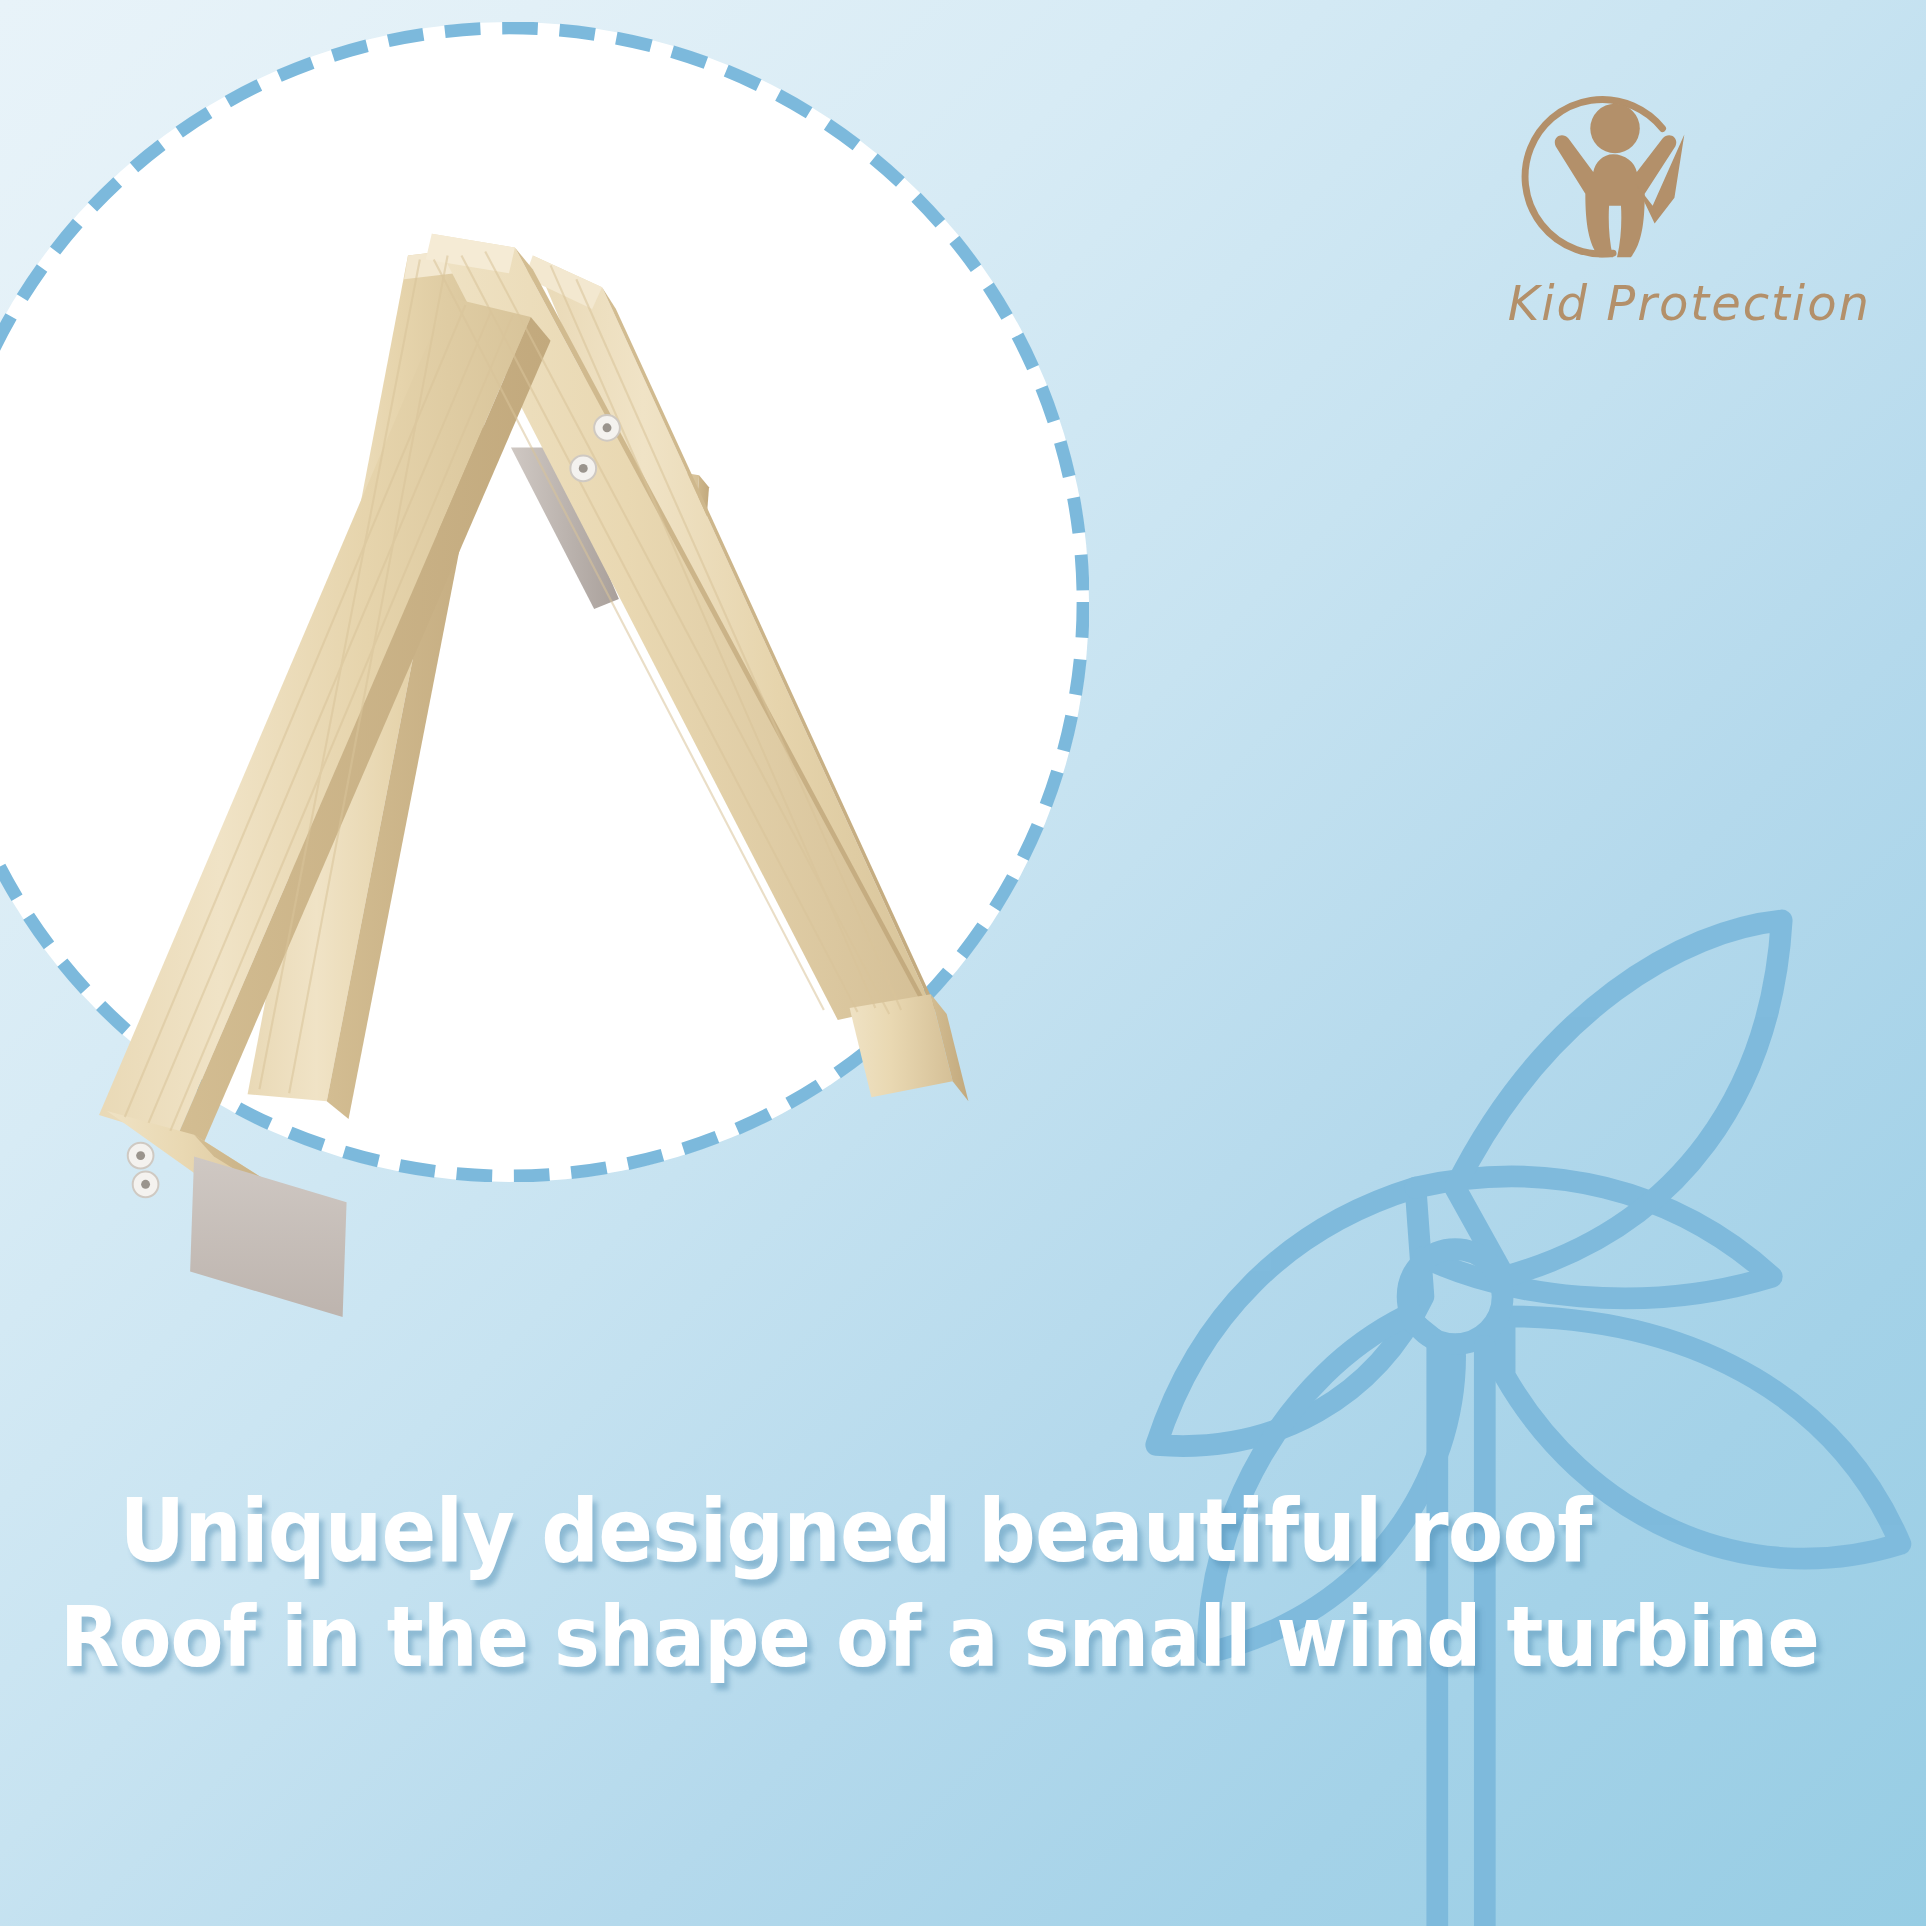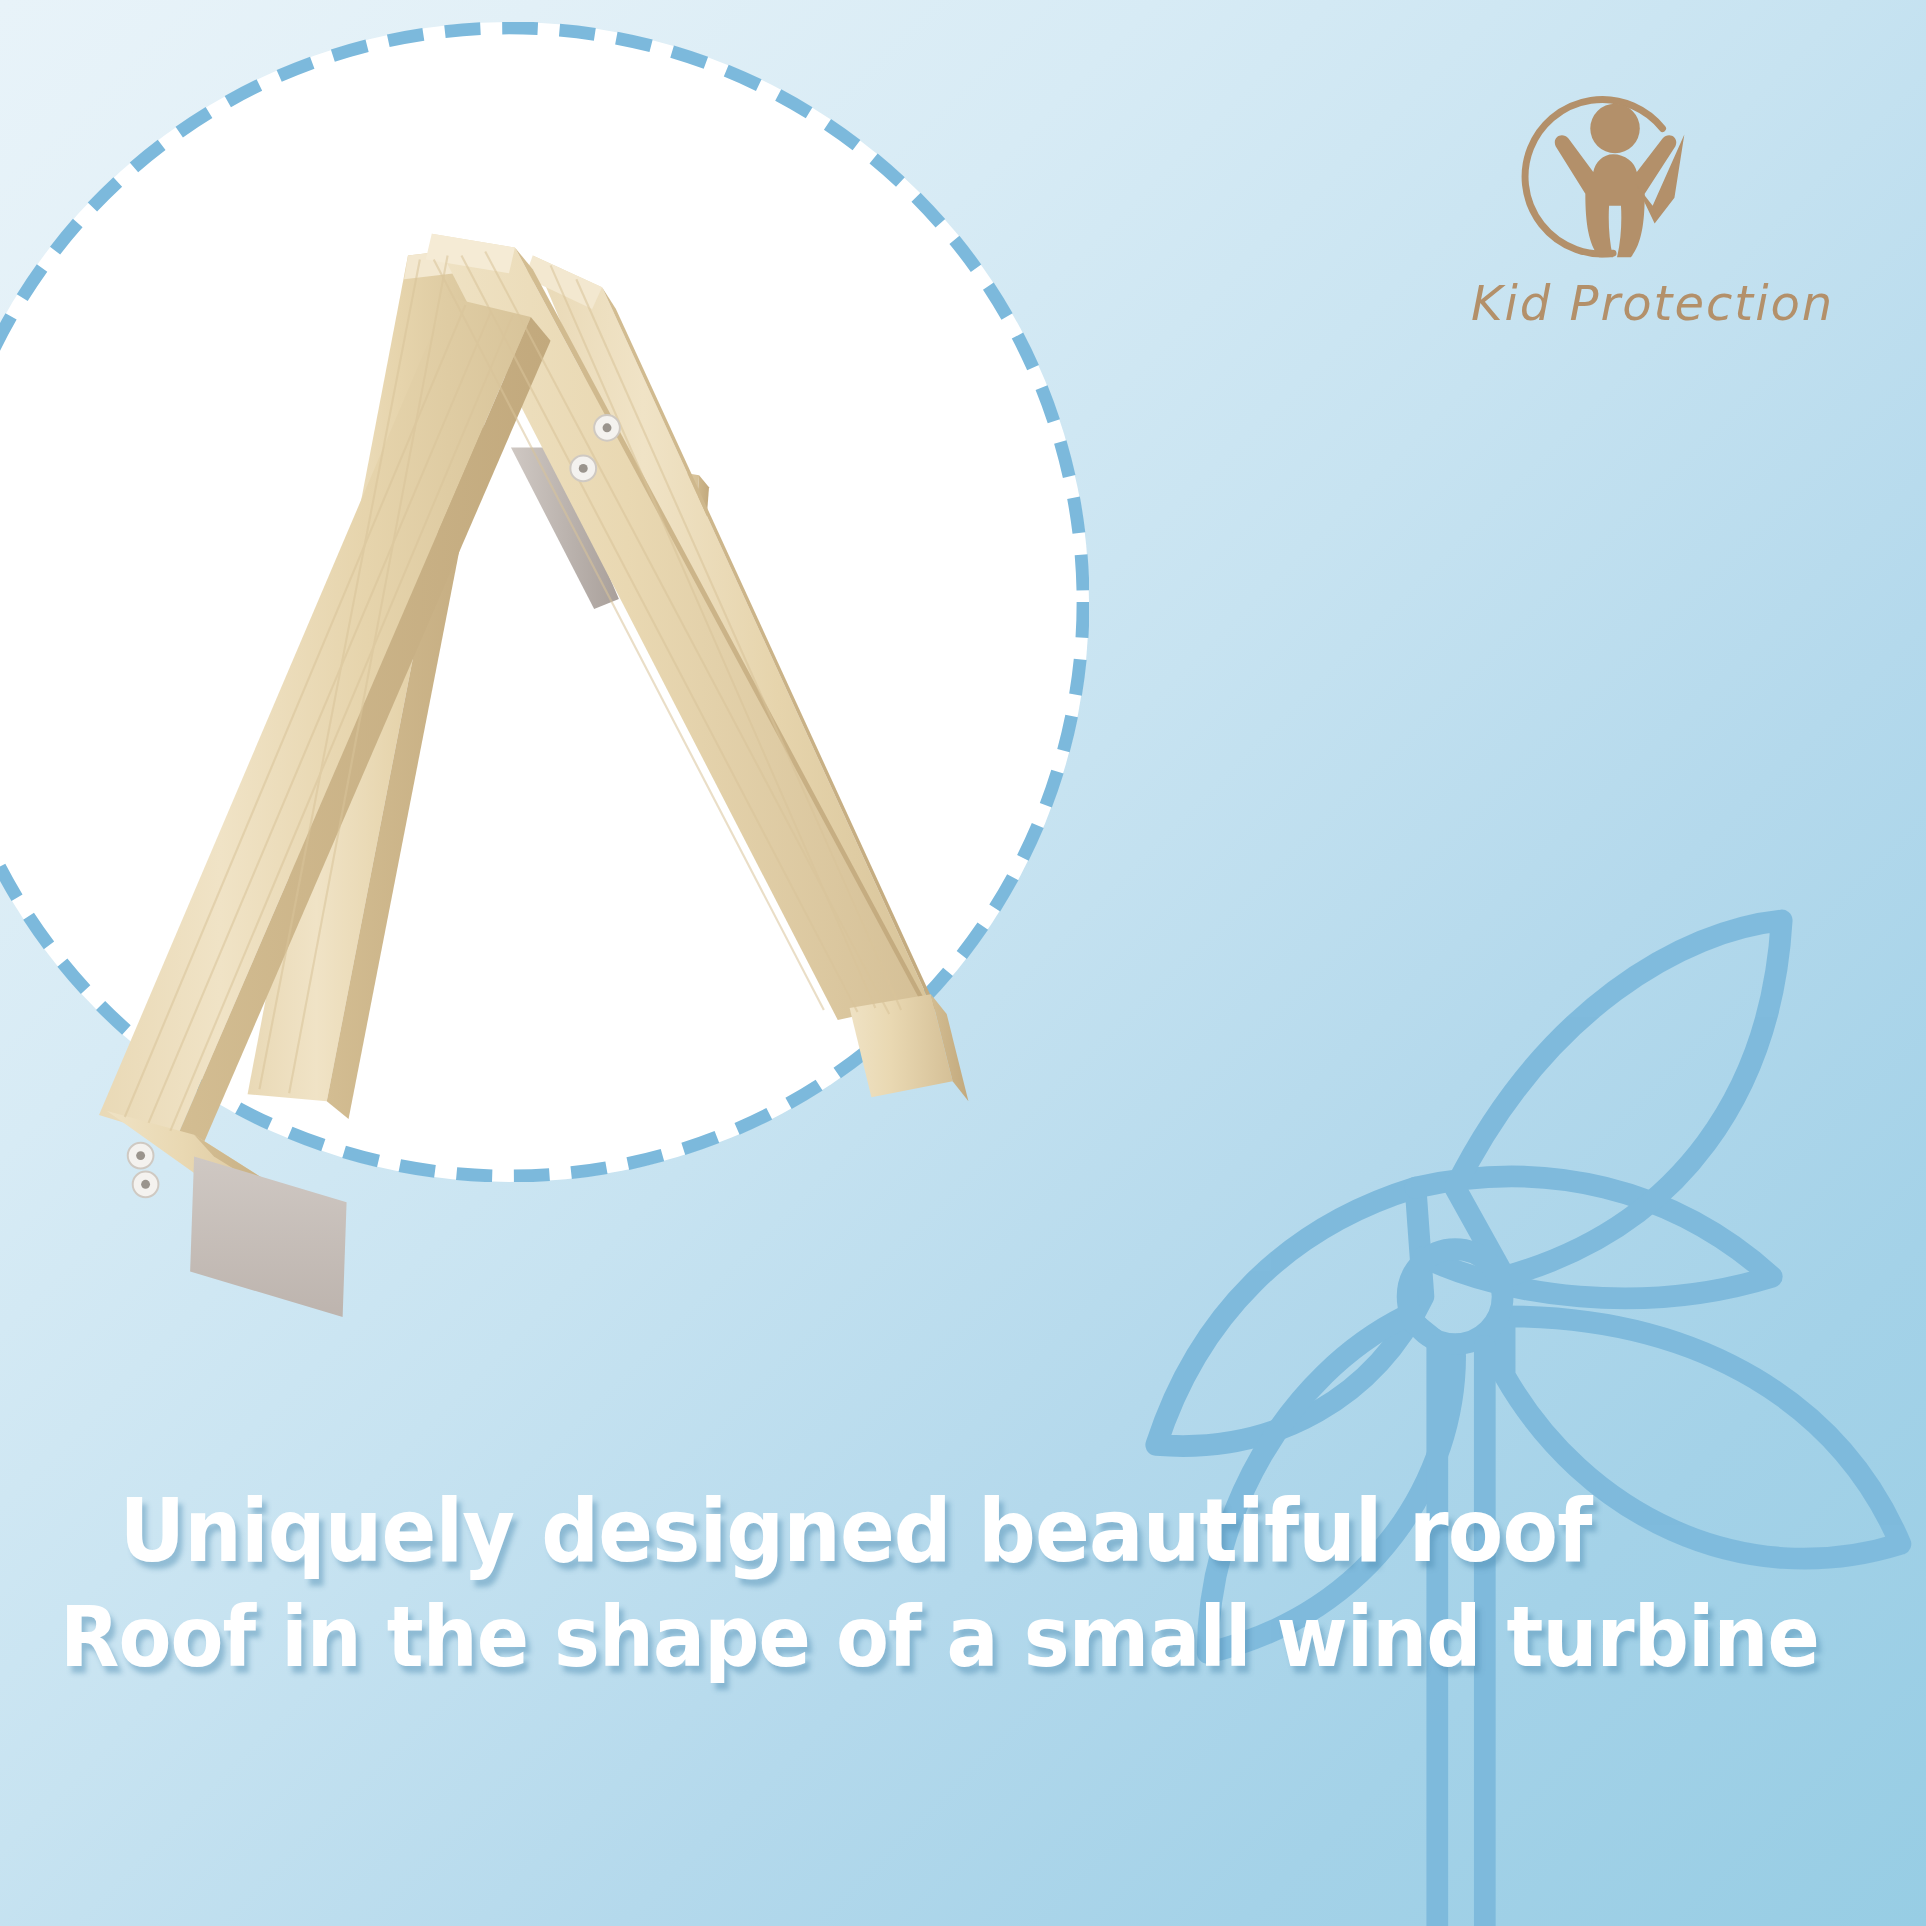--- a/index.html
+++ b/index.html
@@ -57,22 +57,22 @@
   }
 
   
   #badge {
     position:absolute;
     left:1455px; top:77px;
     width:416px; height:297px;
   }
   #badge-mark { position:absolute; left:59px; top:0; width:208px; height:198px; }
   #badge-text {
-    position:absolute; left:16px; top:198px; width:416px;
-    text-align:left;
+    position:absolute; left:0; top:198px; width:416px;
+    text-align:right;
     font-family:"DejaVu Sans", sans-serif;
     font-style:italic;
     font-size:48px;
     letter-spacing:2px;
     color:#b3906a;
     white-space:nowrap;
   }
 
   
   #captions {

